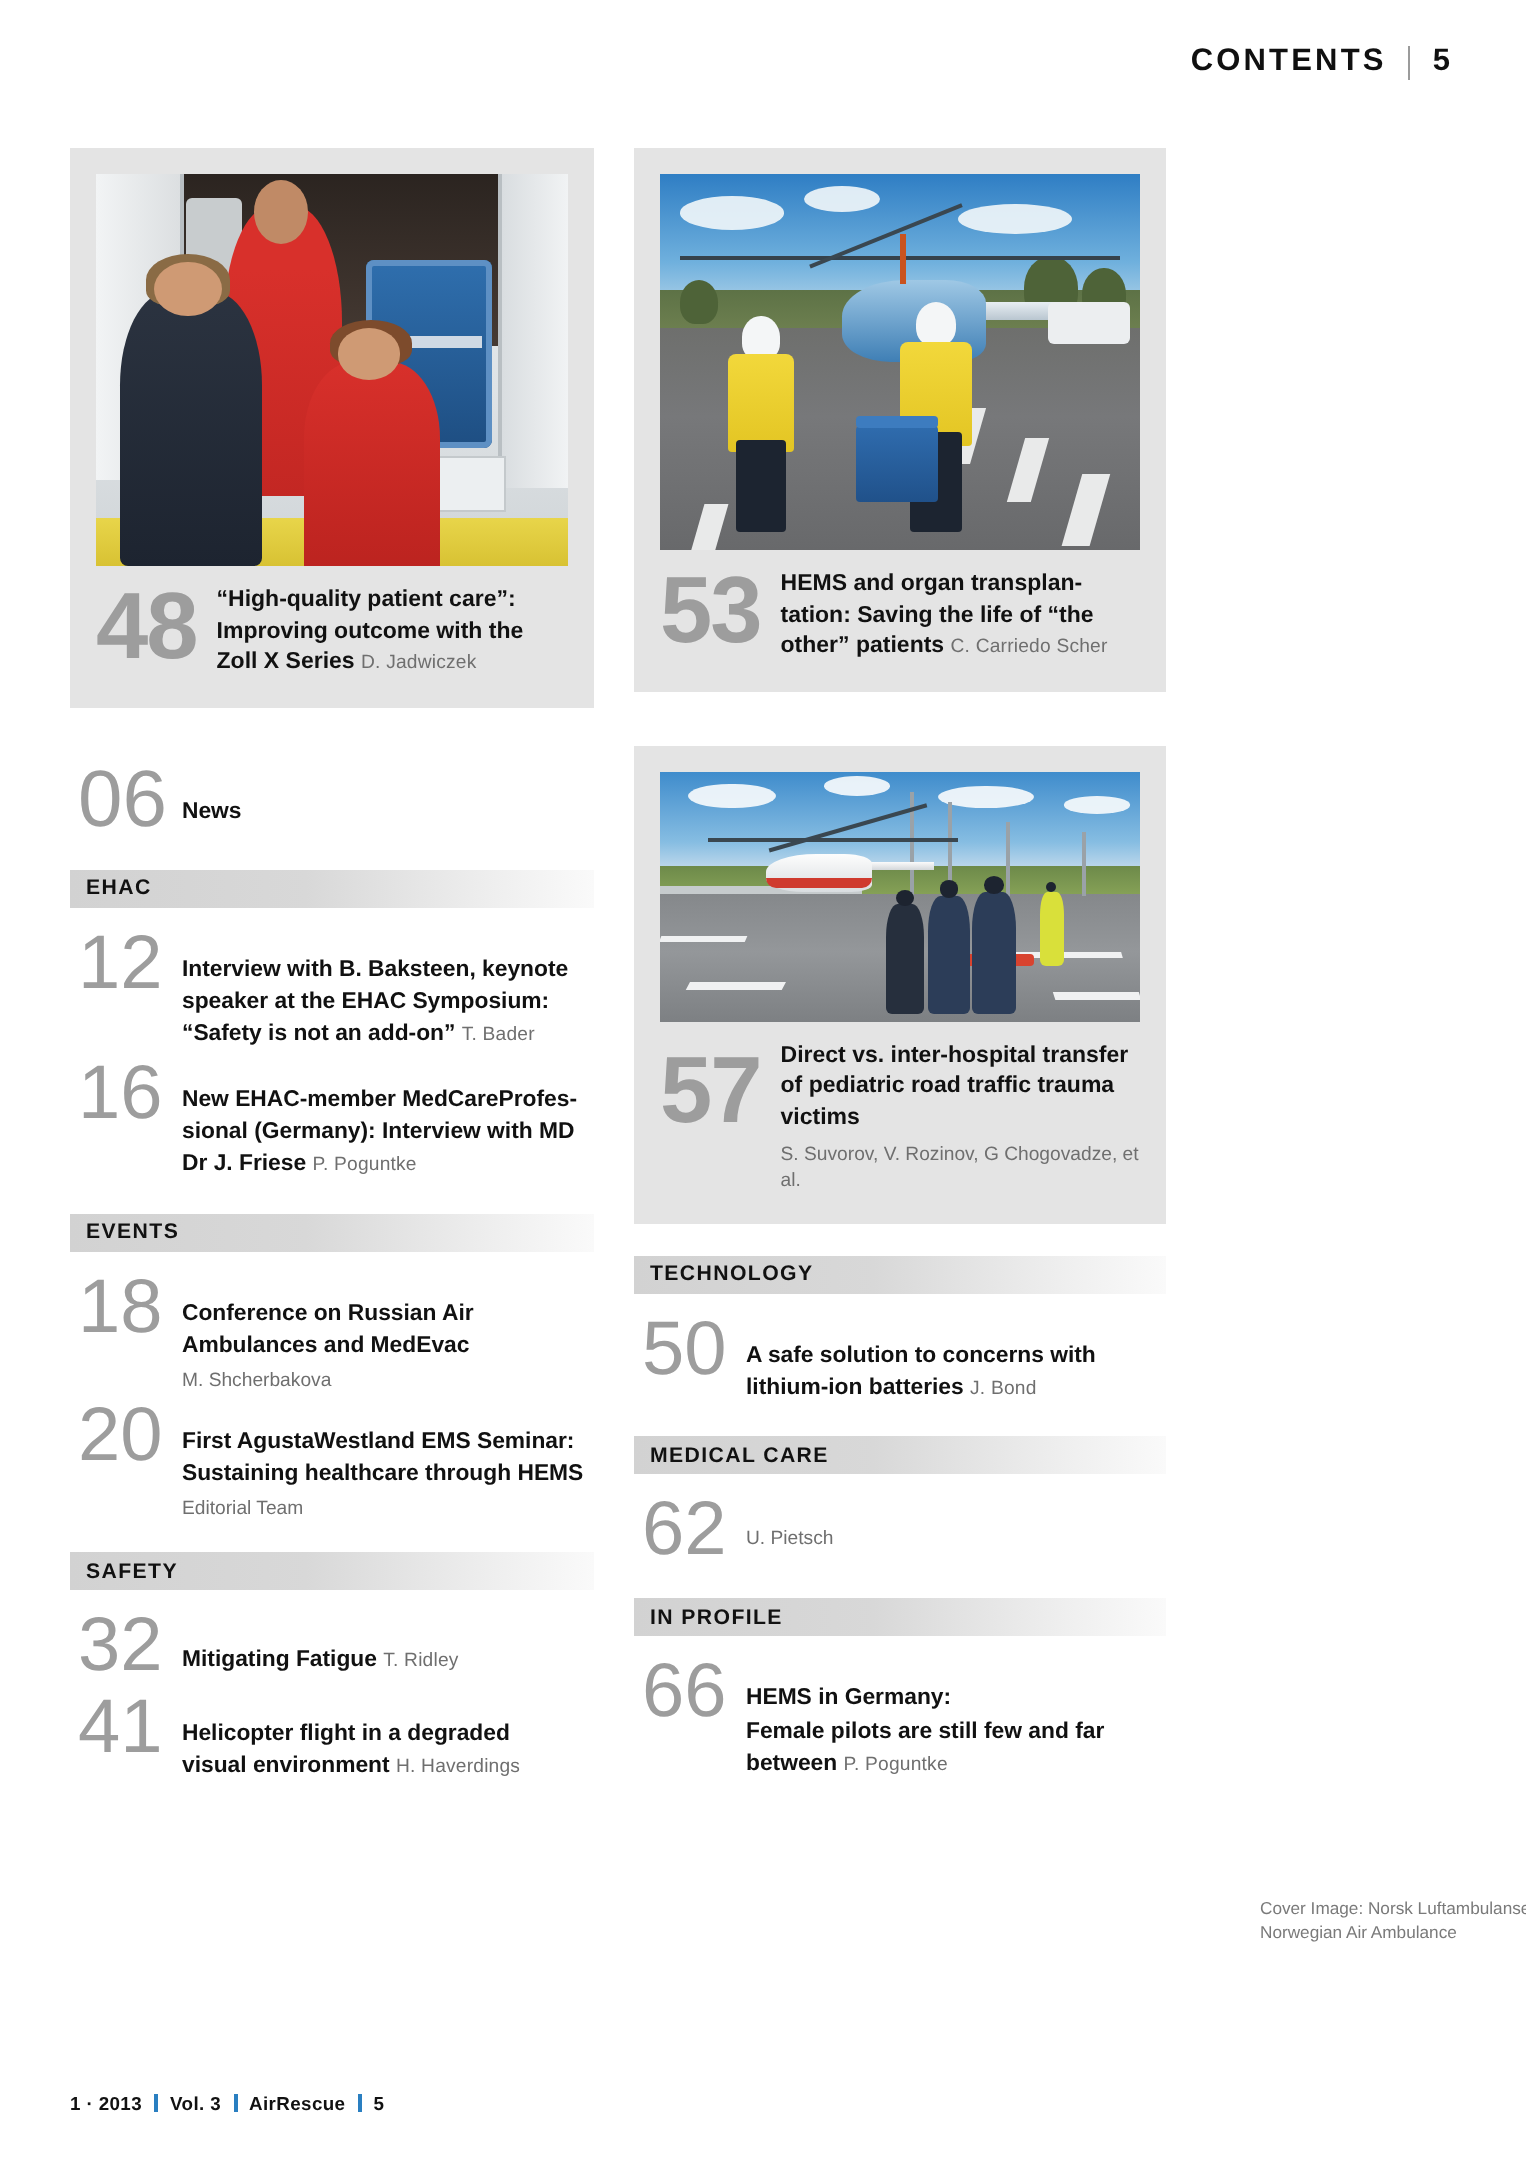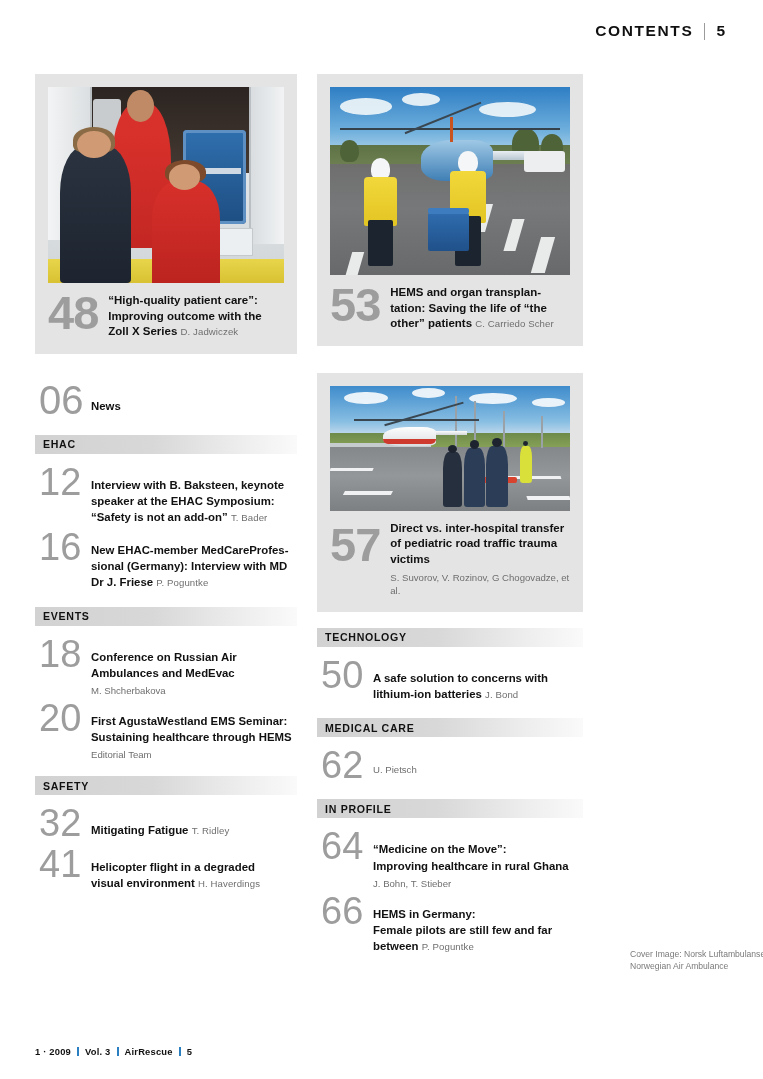--- a/index.html
+++ b/index.html
@@ -556,30 +556,20 @@
       <div class="num">62</div>
       <div class="body">
         <span class="author-line">U. Pietsch</span>
       </div>
     </div>
 
     <div class="section-bar">
       <span>IN PROFILE</span>
     </div>
 
-    <div class="entry">
-      <div class="num">64</div>
-      <div class="body">
-        <div class="title">
-          <span>“Medicine on the Move”:</span><br>
-          <span>Improving healthcare in rural Ghana</span>
-        </div>
-        <span class="author-line">J. Bohn, T. Stieber</span>
-      </div>
-    </div>
 
     <div class="entry">
       <div class="num">66</div>
       <div class="body">
         <div class="title">
           <span>HEMS in Germany:</span><br>
           <span>Female pilots are still few and far</span><br>
           <span>between</span>
           <span class="author">P. Poguntke</span>
         </div>
@@ -587,21 +577,21 @@
     </div>
 
   </div>
 
   <div class="cover-credit">
     <div>Cover Image: Norsk Luftambulanse/</div>
     <div>Norwegian Air Ambulance</div>
   </div>
 
   <div class="footer">
-    <span>1 · 2009</span>
+    <span>1 · 2013</span>
     <span class="bar"></span>
     <span>Vol. 3</span>
     <span class="bar"></span>
     <span>AirRescue</span>
     <span class="bar"></span>
     <span>5</span>
   </div>
 
 </div>
 

